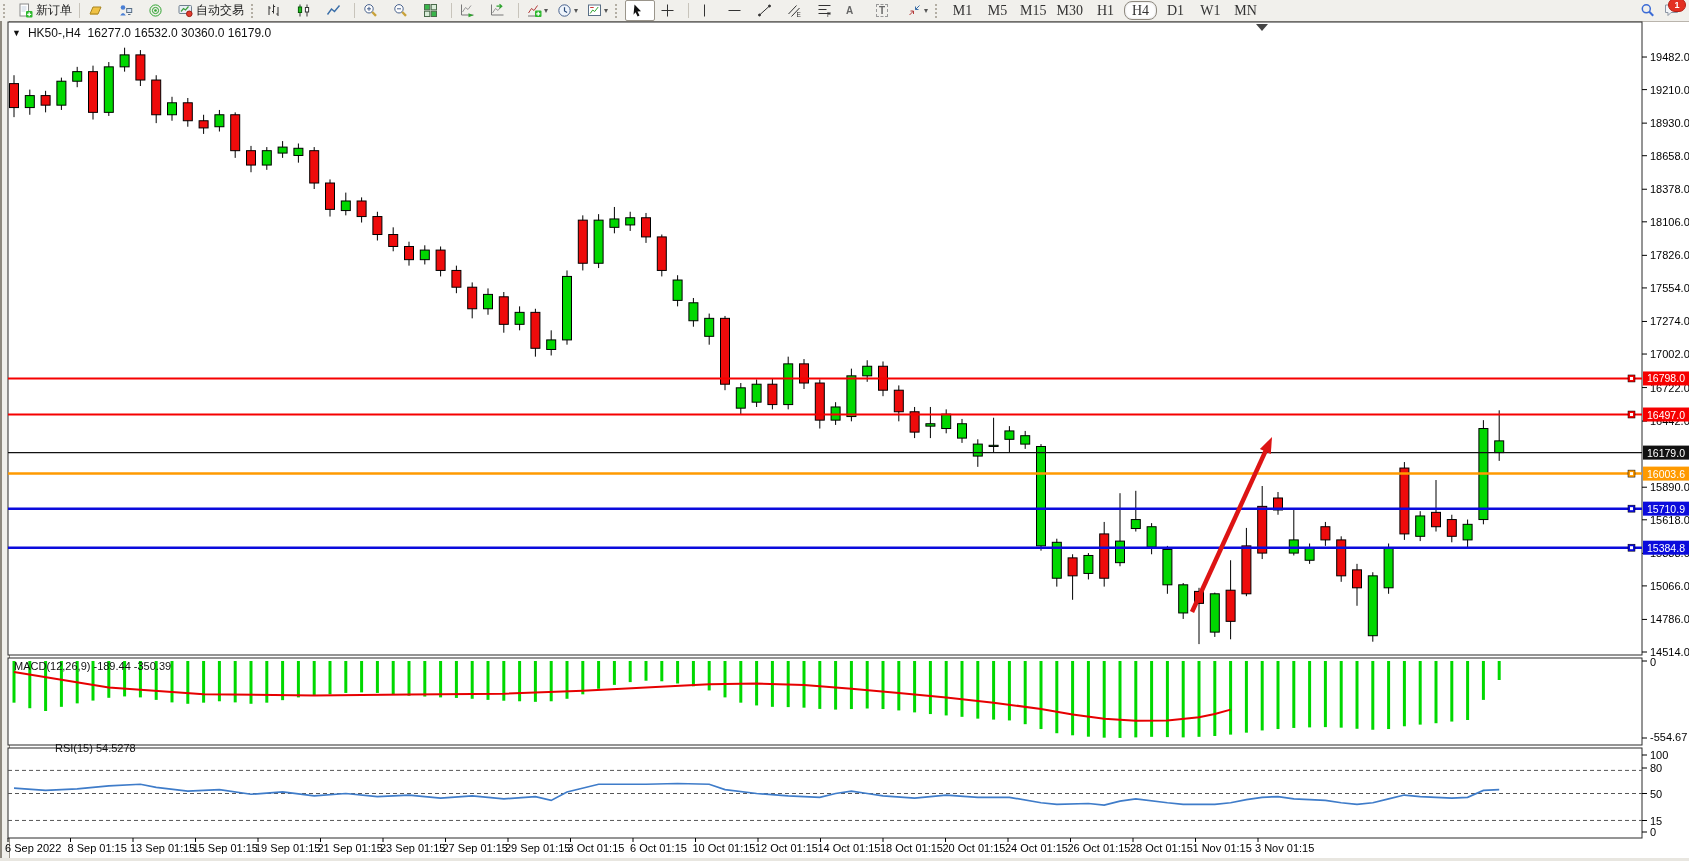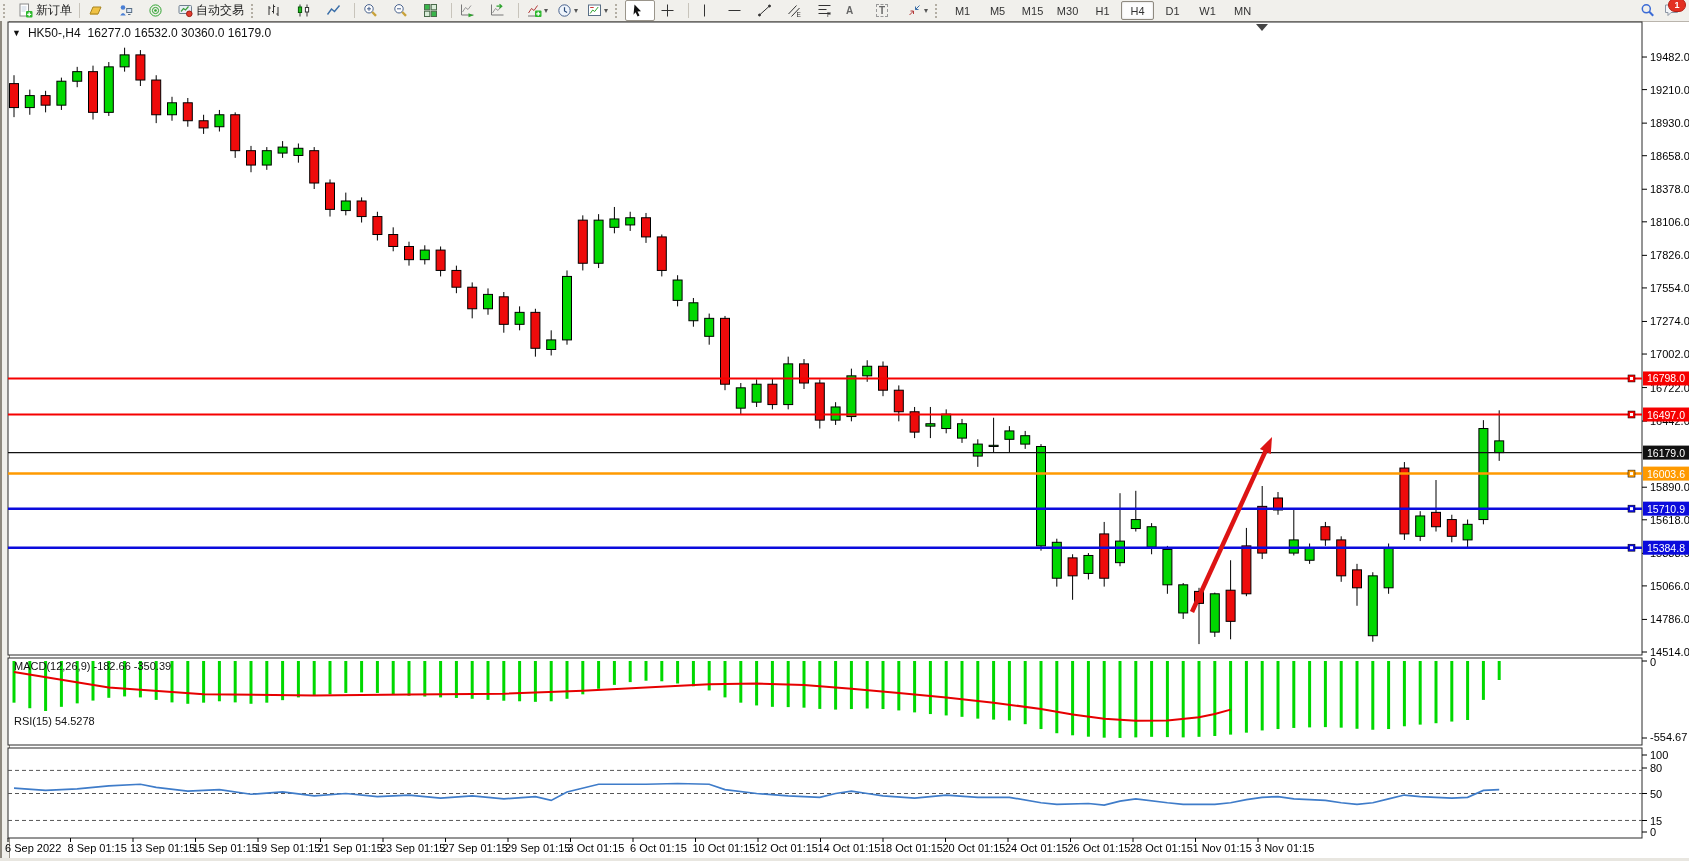--- a/index.html
+++ b/index.html
@@ -6,22 +6,22 @@
   .screen{position:relative;width:1689px;height:861px;background:#fff;overflow:hidden;}
   
   .tb{position:absolute;left:0;top:0;width:1689px;height:21px;background:#f1f0ec;border-bottom:1px solid #b9b4ac;display:flex;align-items:center;font-size:12px;color:#222;}
   .grip{width:4px;height:14px;border-left:2px dotted #b3aea4;margin:0 4px 0 3px;}
   .sep{width:1px;height:15px;background:#c8c4bb;margin:0 3px;}
   .tbtn{height:19px;min-width:22px;display:inline-flex;align-items:center;justify-content:flex-start;gap:3px;padding:0 3px;border:1px solid transparent;border-radius:2px;cursor:default;white-space:nowrap;}
   .tbtn.pressed{background:#fff;border-color:#9a958b;}
   .ic{width:16px;height:15px;display:inline-flex;align-items:center;justify-content:center;}
   .ic svg{width:15px;height:15px;}
   .caret{font-size:8px;color:#555;margin-left:-1px;}
-  .tfbtn{height:17px;min-width:25px;display:inline-flex;align-items:center;justify-content:center;padding:0 3px;margin:0 1px;font-size:11px;color:#333;border:1px solid transparent;border-radius:2px;}
-  .tfbtn.active{background:#fdfdfd;border-color:#8f8a80;box-shadow:inset 0 0 2px #ccc;}
+  .tfbtn{height:17px;min-width:25px;display:inline-flex;align-items:center;justify-content:center;padding:0 3px;margin:0 1px;font-size:14px;color:#333;border:1px solid transparent;border-radius:2px;font-family:Liberation Serif, serif;}
+  .tfbtn.active{background:#fdfdfd;border-color:#8f8a80;box-shadow:inset 0 0 2px #ccc;border-radius:8px;}
   .letter{font-size:10px;color:#666;font-weight:bold;}
   .tb-right{margin-left:auto;display:flex;align-items:center;margin-right:10px;gap:8px;}
   .chatwrap{position:relative;}
   .badge{position:absolute;top:-4px;right:-7px;min-width:12px;height:12px;border-radius:7px;background:#e33022;color:#fff;font-size:9px;font-weight:bold;display:flex;align-items:center;justify-content:center;padding:0 2px;border:1px solid #b31f14;}
   
   .legend{position:absolute;left:12px;top:26px;font-size:12px;color:#111;display:flex;gap:7px;align-items:center;z-index:5;}
   .legend .tri{font-size:9px;color:#111;}
   .plabel{position:absolute;left:14px;font-size:11px;color:#111;z-index:5;}
   .left-edge{position:absolute;left:0;top:21px;width:7px;height:838px;background:#f0efeb;border-left:2px solid #8e897f;border-right:1px solid #9a958b;}
   .bottom-edge{position:absolute;left:0;top:858px;width:1689px;height:3px;background:#e8e6e0;}
@@ -714,16 +714,16 @@
       <text x="1650" y="824.5" font-size="11" fill="#000">15</text>
       <line x1="1642" y1="832" x2="1647" y2="832" stroke="#000"></line>
       <text x="1650" y="836" font-size="11" fill="#000">0</text>
     </svg>
 
   <div class="legend">
     <span class="tri">▼</span>
     <span>HK50-,H4</span>
     <span>16277.0 16532.0 30360.0 16179.0</span>
   </div>
-  <div class="plabel" style="top:660px;">MACD(12,26,9) -182.66 -350.39</div>
-  <div class="plabel" style="top:715px;">RSI(15) 54.5278</div>
+  <div class="plabel" style="top:660px;">MACD(12,26,9) -189.44 -350.39</div>
+  <div class="plabel" style="top:742px;margin-left:41px;">RSI(15) 54.5278</div>
   <div class="bottom-edge"></div>
 </div>
 
 </body></html>

